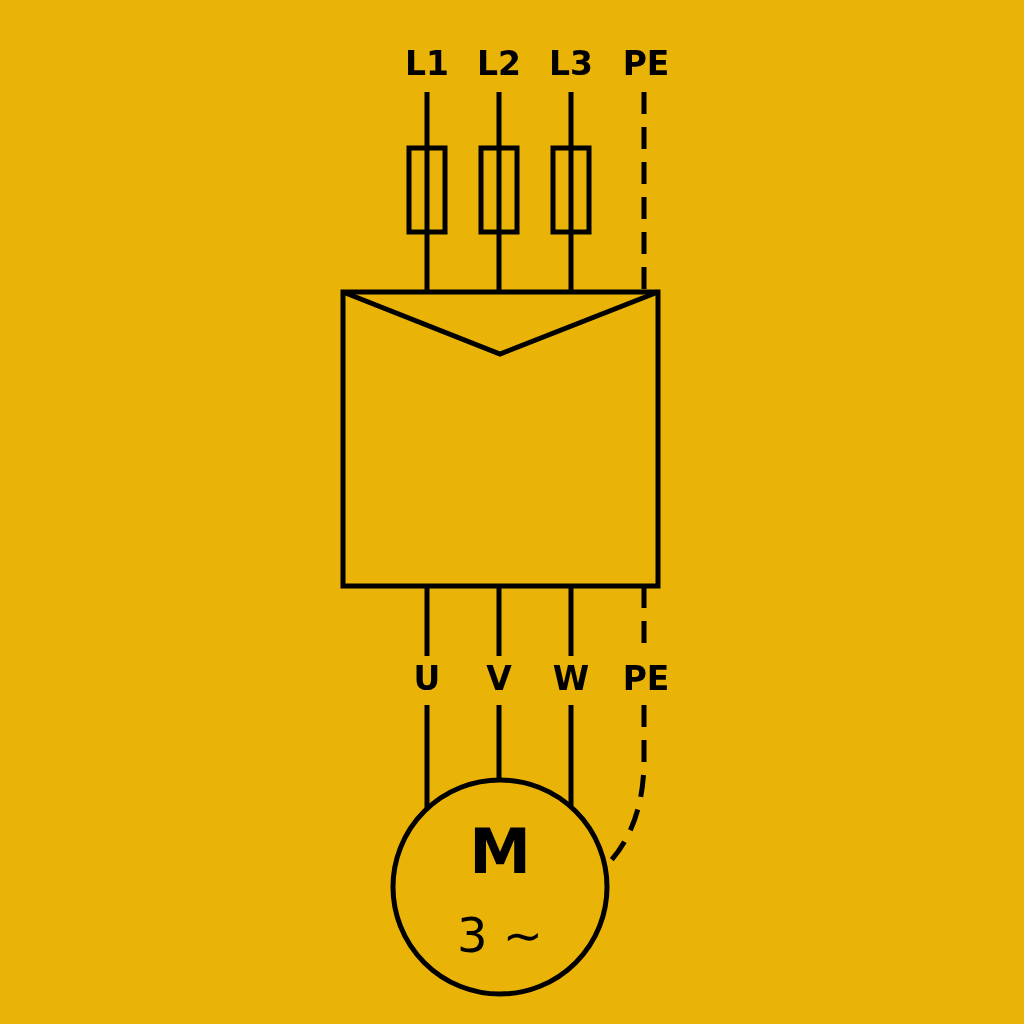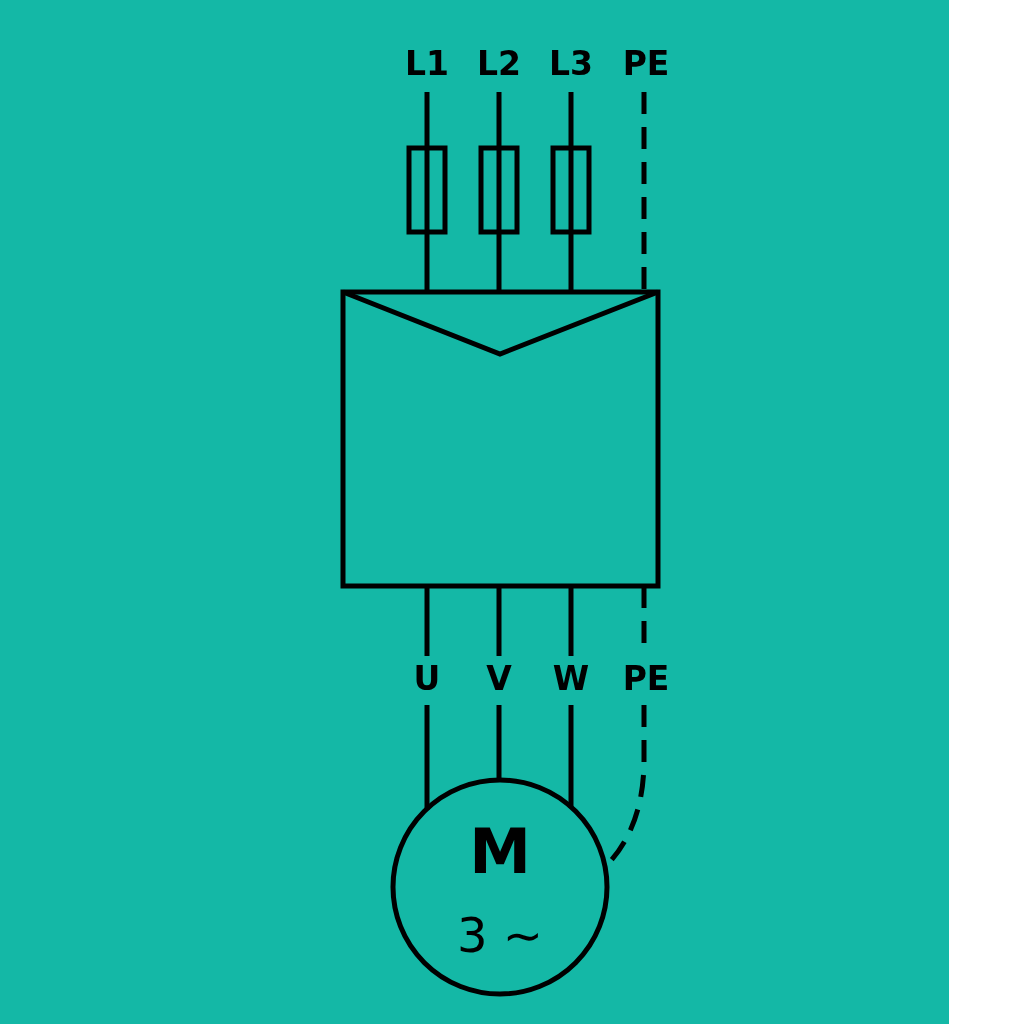--- a/index.html
+++ b/index.html
@@ -5,23 +5,23 @@
   html, body {
     margin: 0;
     padding: 0;
     width: 1024px;
     height: 1024px;
     background: #ffffff;
     font-family: "DejaVu Sans", "Liberation Sans", sans-serif;
   }
   .stage {
     position: relative;
-    width: 949px;
+    width: 1024px;
     height: 1024px;
-    background: #14b8a6;
+    background: #eab308;
     overflow: hidden;
   }
   svg { display: block; }
   .terminal-label {
     font-family: "DejaVu Sans", "Liberation Sans", sans-serif;
     font-weight: bold;
     font-size: 33px;
     fill: #000000;
   }
   .motor-letter {

